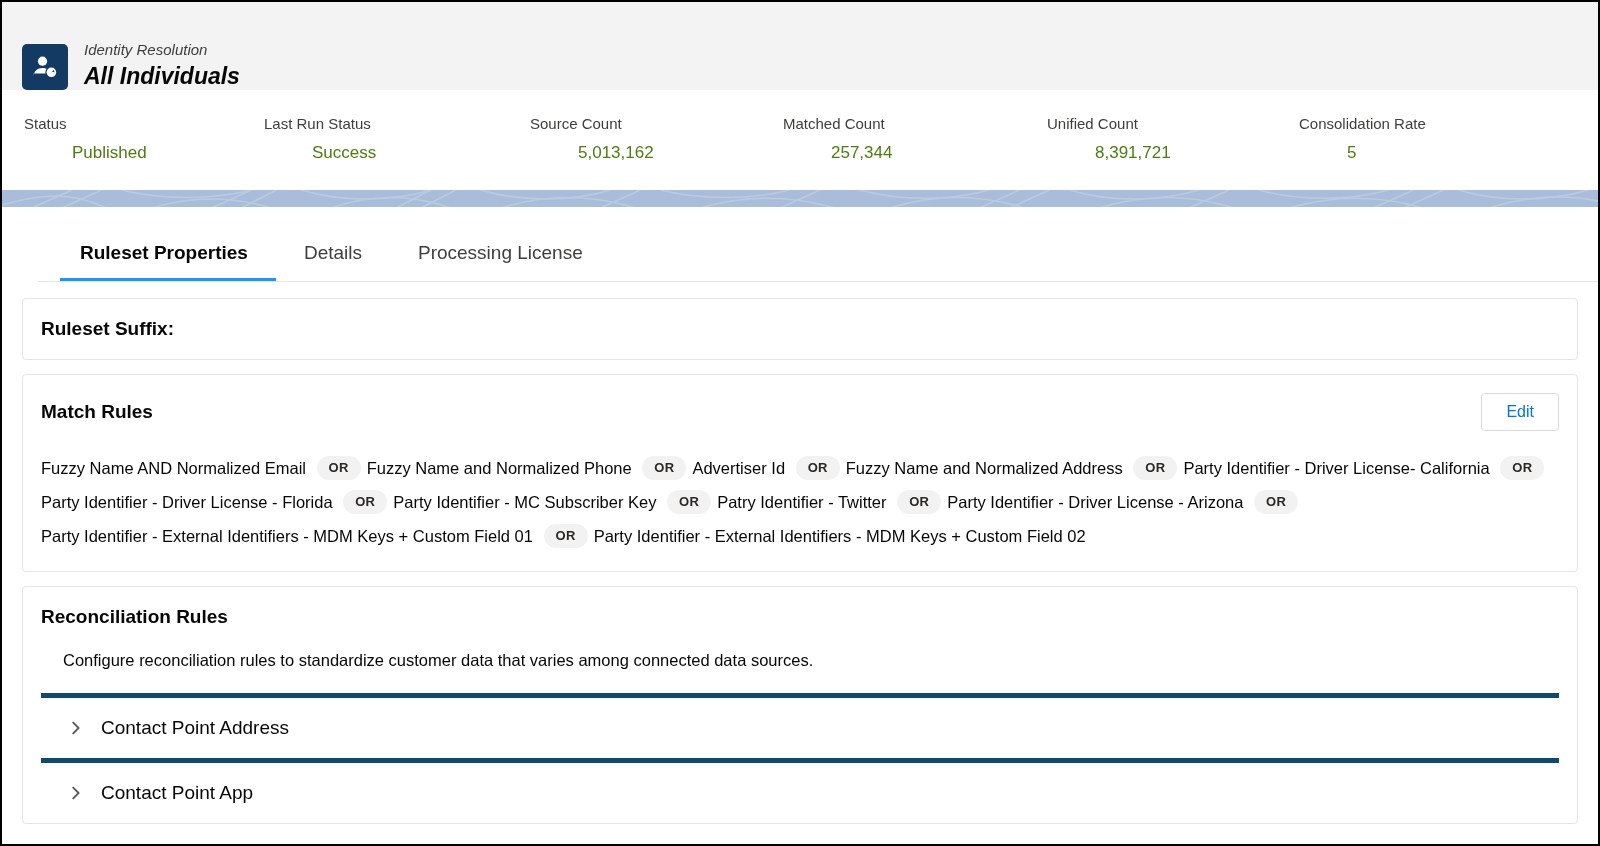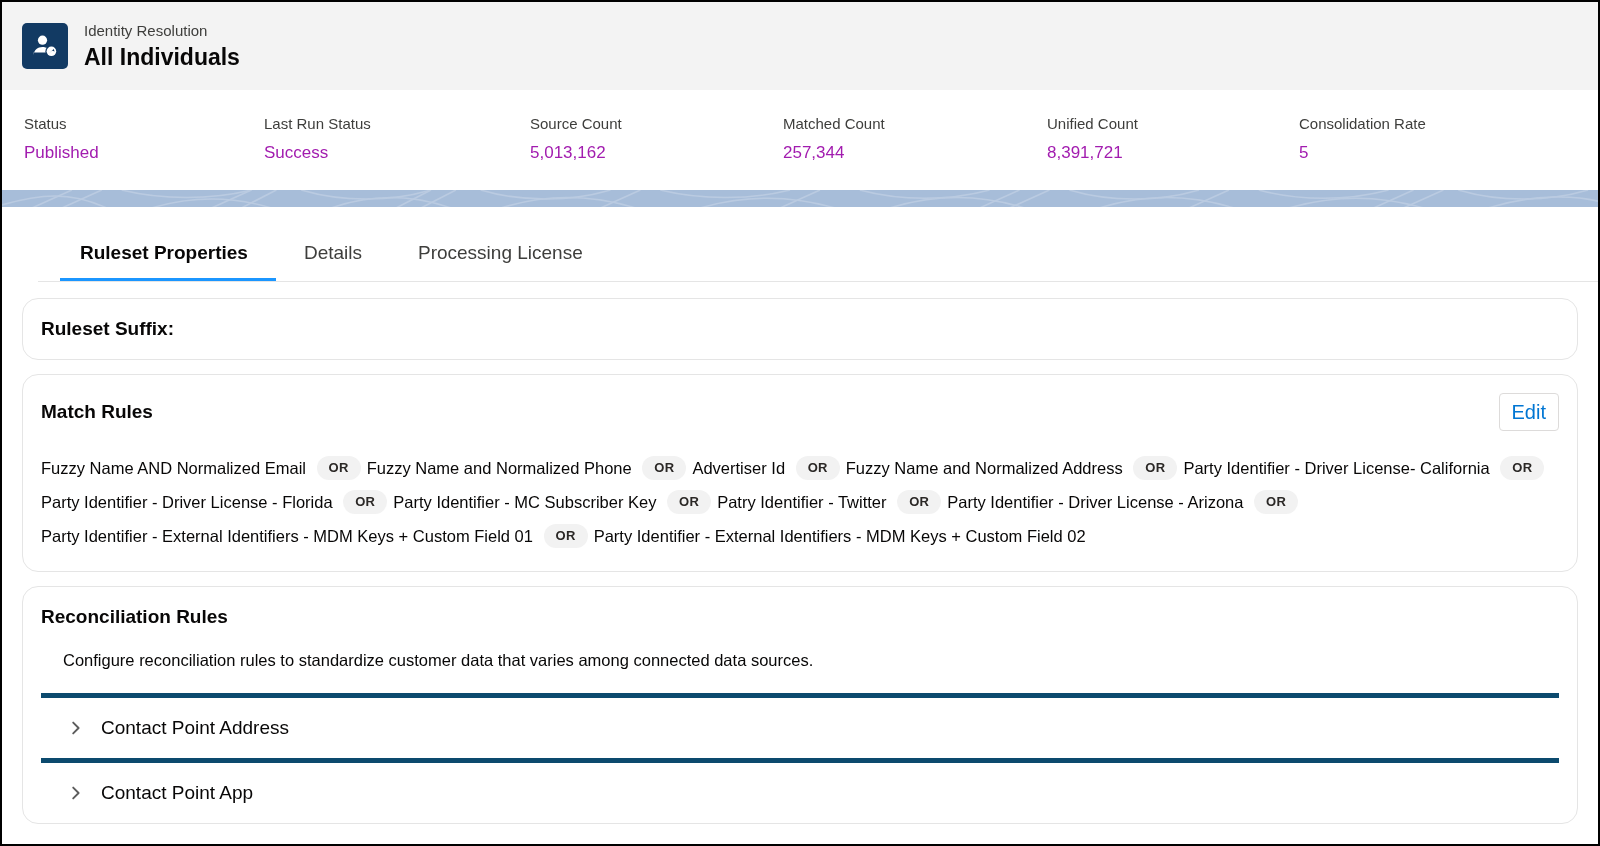--- a/index.html
+++ b/index.html
@@ -20,23 +20,24 @@
     background: #ffffff;
     border: 2px solid #000000;
     overflow: hidden;
   }
 
   
   .app-header {
     height: 88px;
     background: #f3f3f3;
     display: flex;
-    align-items: center;
+    align-items: flex-end;
     padding: 0 20px;
     box-sizing: border-box;
+    font-style: italic;
   }
   .app-icon {
     width: 46px;
     height: 46px;
     border-radius: 5px;
     background: #0f3a69;
     background: #123a63;
     display: flex;
     align-items: center;
     justify-content: center;
@@ -72,23 +73,24 @@
   }
   .stat-label {
     font-size: 15px;
     color: #3e3e3c;
     line-height: 20px;
     margin-bottom: 8px;
     white-space: nowrap;
   }
   .stat-value {
     font-size: 17px;
-    color: #a21caf;
+    color: #4d7c0f;
     line-height: 22px;
     white-space: nowrap;
+    margin-left: 48px;
   }
 
   
   .banner-strip {
     height: 17px;
     background: #a7bdd9;
     position: relative;
     overflow: hidden;
   }
   .banner-strip svg { display: block; width: 100%; height: 100%; }
@@ -126,21 +128,21 @@
     background: #1b96ff;
   }
 
   
   .content {
     padding: 16px 20px 0 20px;
     box-sizing: border-box;
   }
   .card {
     border: 1px solid #e5e5e5;
-    border-radius: 16px;
+    border-radius: 4px;
     background: #ffffff;
     margin-bottom: 14px;
     box-sizing: border-box;
   }
   .card-pad { padding: 18px 18px 18px 18px; }
 
   .card-title {
     font-size: 19px;
     font-weight: bold;
     color: #080707;
@@ -149,23 +151,23 @@
   .card-head-row {
     display: flex;
     align-items: center;
     justify-content: space-between;
   }
   .btn-edit {
     border: 1px solid #dddbda;
     border-radius: 4px;
     background: #ffffff;
     color: #0176d3;
-    font-size: 20px;
+    font-size: 16px;
     font-family: "Liberation Sans", sans-serif;
-    padding: 8px 12px;
+    padding: 8px 24px;
     line-height: 20px;
     cursor: pointer;
   }
 
   
   .match-rules {
     margin-top: 20px;
     font-size: 16.5px;
     color: #080707;
     line-height: 34px;

